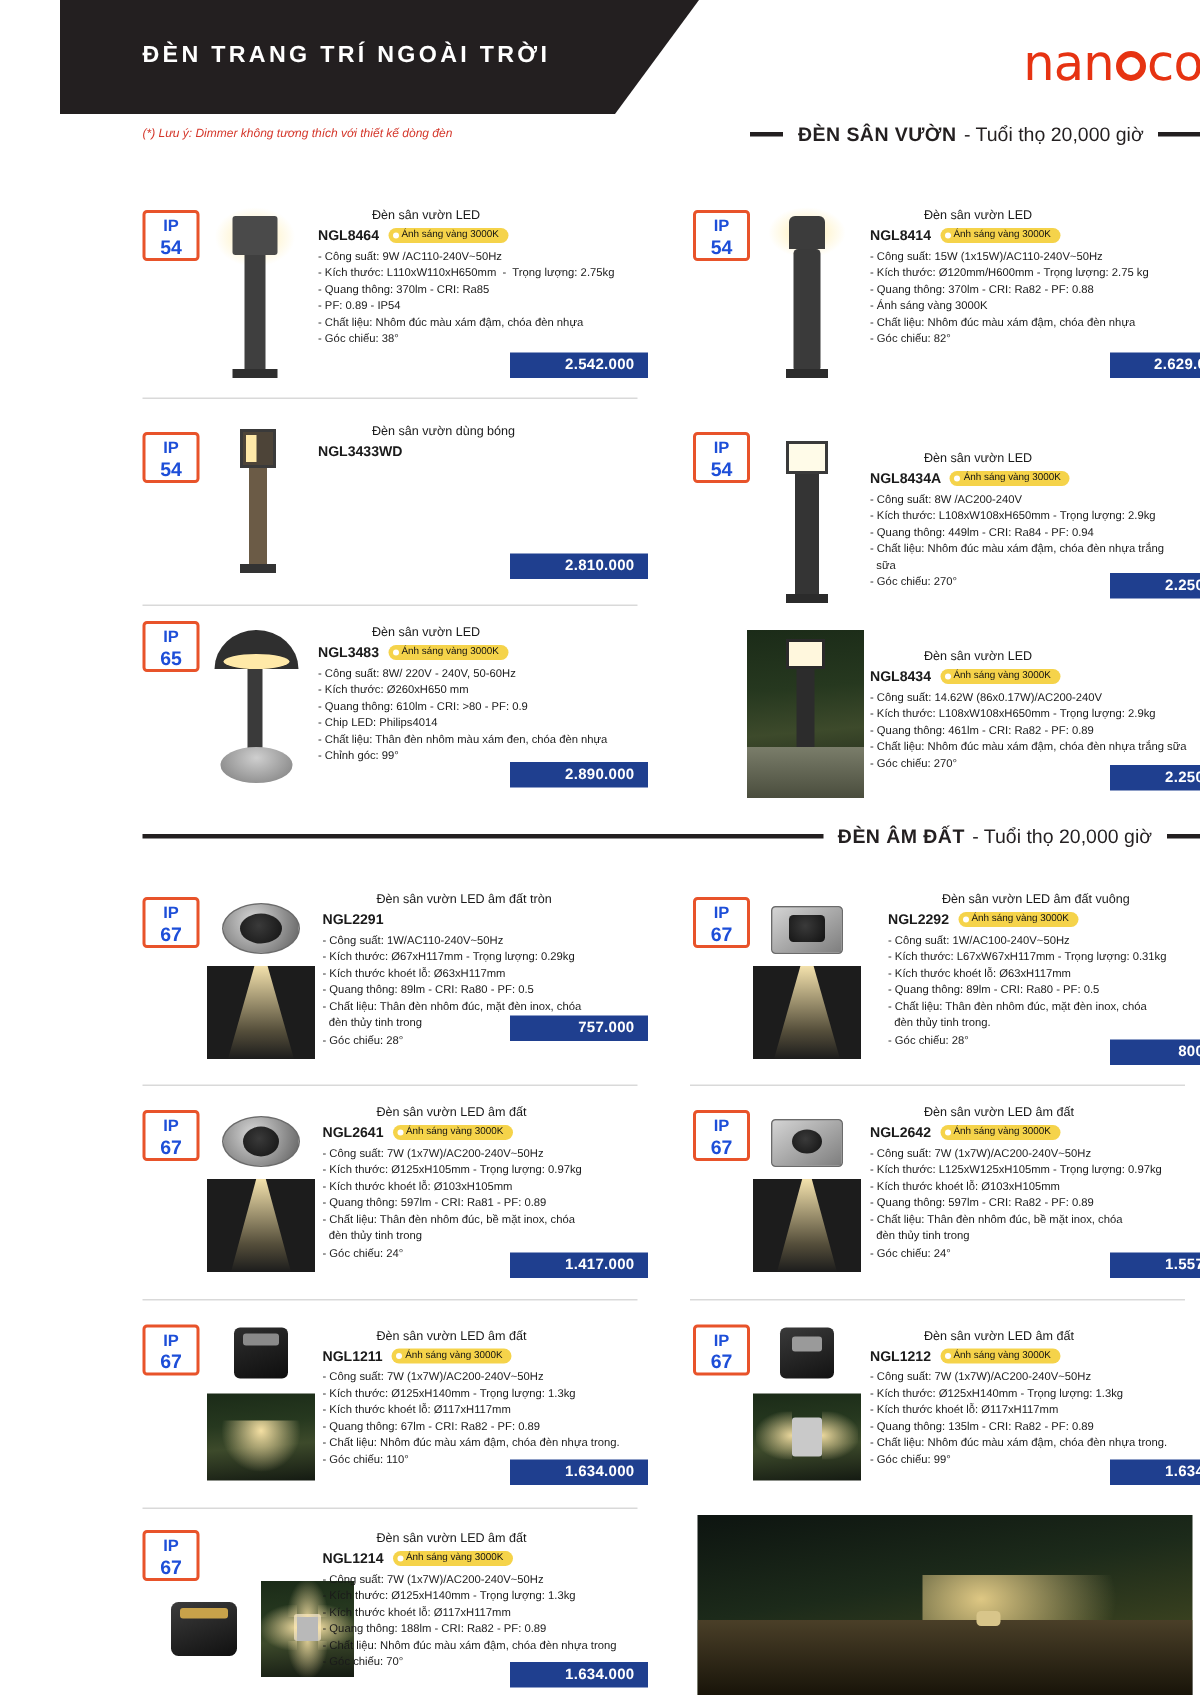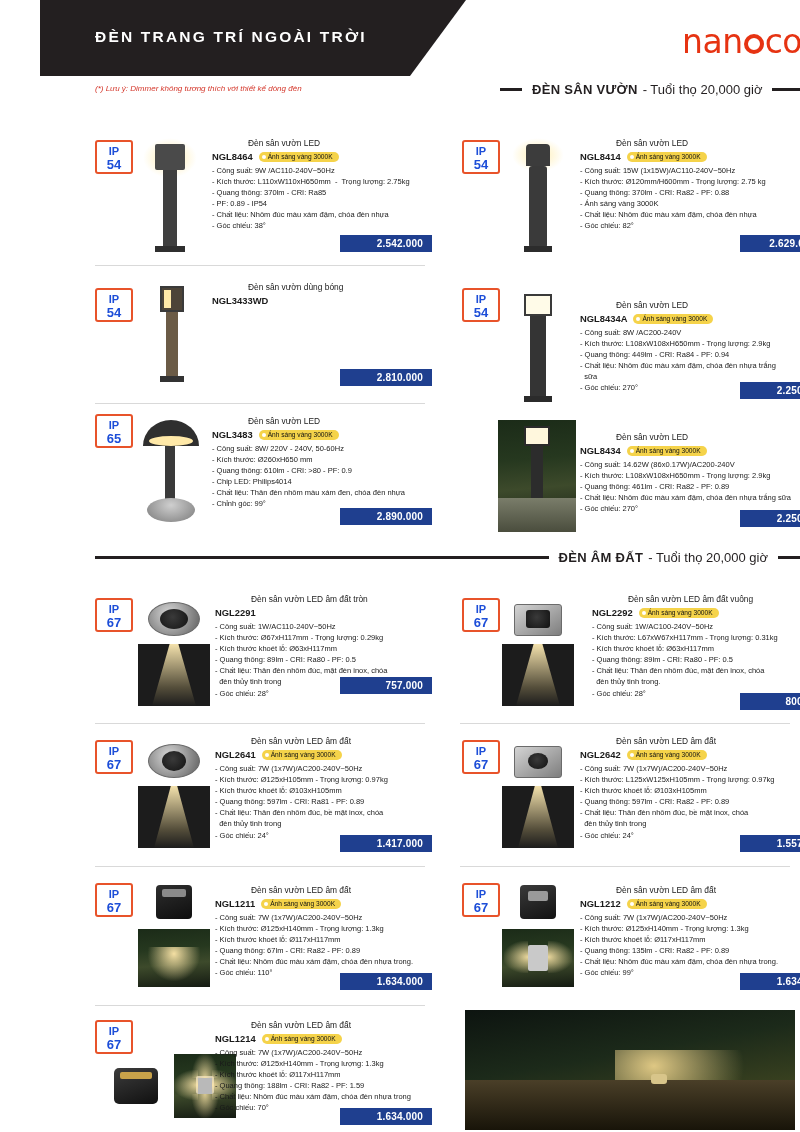--- a/index.html
+++ b/index.html
@@ -573,21 +573,21 @@
     <div class="info" style="left:175px; top:8px; width:225px;">
       <div class="p-title">Đèn sân vườn LED âm đất</div>
       <div class="code-row">
         <span class="p-code">NGL1214</span>
         <span class="warm-tag">Ánh sáng vàng 3000K</span>
       </div>
       <div class="specs">
         <div>- Công suất: 7W (1x7W)/AC200-240V~50Hz</div>
         <div>- Kích thước: Ø125xH140mm - Trọng lượng: 1.3kg</div>
         <div>- Kích thước khoét lỗ: Ø117xH117mm</div>
-        <div>- Quang thông: 188lm - CRI: Ra82 - PF: 1.59</div>
+        <div>- Quang thông: 188lm - CRI: Ra82 - PF: 0.89</div>
         <div>- Chất liệu: Nhôm đúc màu xám đậm, chóa đèn nhựa trong</div>
         <div>- Góc chiếu: 70°</div>
       </div>
     </div>
     <div class="price-tag" style="left:300px; top:96px; width:92px;">1.634.000</div>
   </div>
 
   <div class="photo-scene" style="left:425px; top:1010px; width:330px; height:120px; background:linear-gradient(170deg,#0d1410 0%, #1c2a1a 40%, #38401f 72%, #0b0f0a 100%);">
     <div style="position:absolute; left:150px; top:40px; width:130px; height:80px; background:radial-gradient(ellipse at 30% 20%, rgba(255,226,150,.85), rgba(255,210,120,0) 70%);"></div>
     <div style="position:absolute; left:0; top:70px; width:330px; height:50px; background:linear-gradient(180deg,#4a3f28,#181409);"></div>

